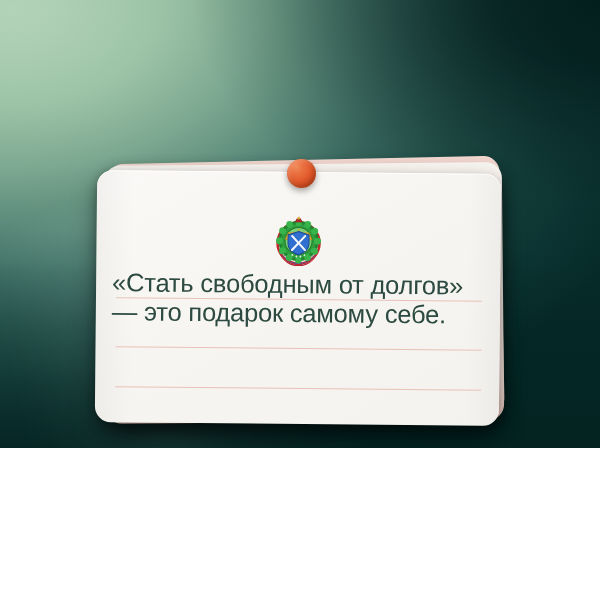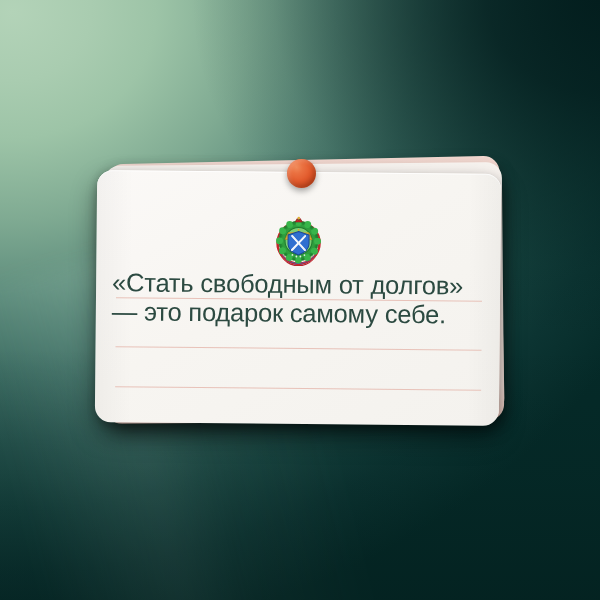--- a/index.html
+++ b/index.html
@@ -7,21 +7,21 @@
     padding: 0;
     width: 600px;
     height: 600px;
     overflow: hidden;
     font-family: "Liberation Sans", sans-serif;
   }
 
   #stage {
     position: relative;
     width: 600px;
-    height: 600px;
+    height: 448px;
     overflow: hidden;
     background: #c4b5fd;
   }
 
   
   .bg-base {
     position: absolute;
     inset: 0;
     background:
       radial-gradient(120% 105% at 2% 2%,

